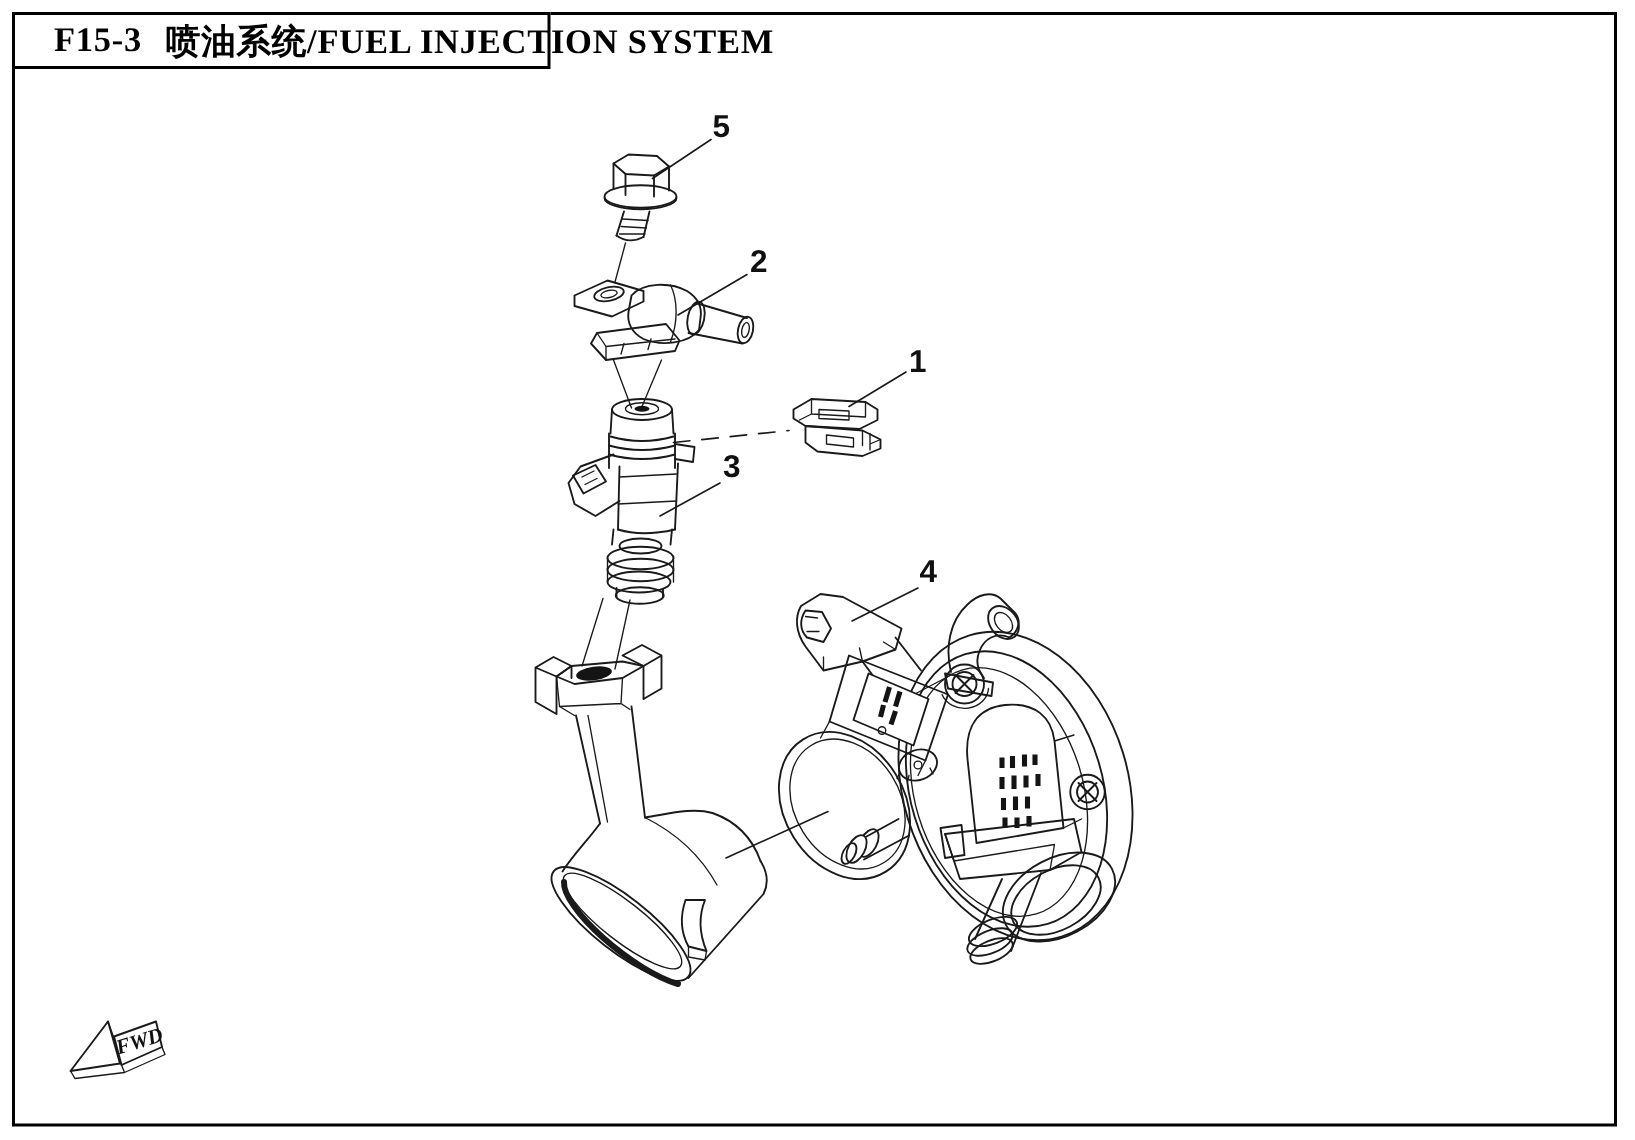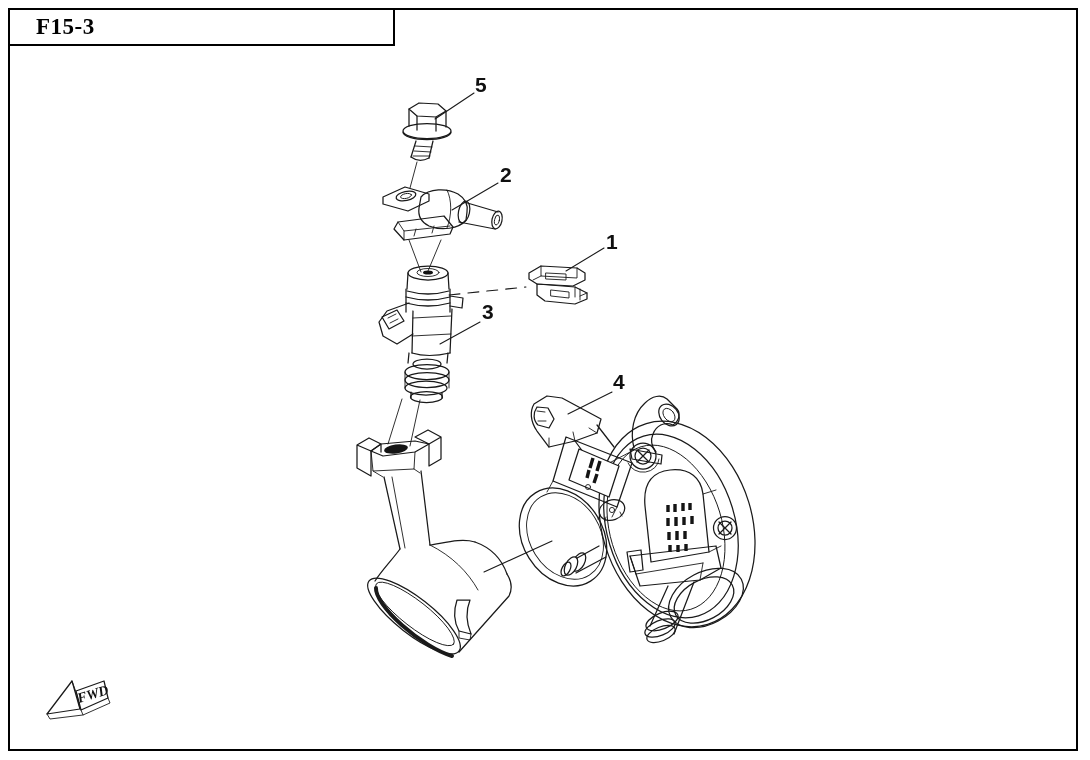--- a/index.html
+++ b/index.html
@@ -1,18 +1,18 @@
 <!DOCTYPE html>
 <html><head>
 <meta charset="utf-8">
 <style>
   html,body{margin:0;padding:0;background:#ffffff;}
   body{position:relative;width:1090px;height:760px;overflow:hidden;font-family:"Liberation Sans",sans-serif;}
   .frame{position:absolute;left:8px;top:8px;width:1070px;height:743px;border:2px solid #000;box-sizing:border-box;background:#fff;}
-  .titlebox{position:absolute;left:8px;top:8px;width:387px;height:38px;border:2px solid #000;box-sizing:border-box;background:#fff;display:flex;align-items:center;padding-left:26px;z-index:3;}
+  .titlebox{position:absolute;left:8px;top:8px;width:359px;height:38px;border:2px solid #000;box-sizing:border-box;background:#fff;display:flex;align-items:center;padding-left:26px;z-index:3;}
   .titlebox .t{font-family:"Liberation Serif",serif;font-weight:bold;font-size:23px;color:#000;white-space:pre;letter-spacing:.5px;}
   .titlebox .code{margin-right:16px;}
   .drawing{position:absolute;left:0;top:0;z-index:1;}
   .callout{position:absolute;z-index:2;font:bold 21px "Liberation Sans",sans-serif;color:#101010;line-height:1;}
   .co1{left:606px;top:231px;}
   .co2{left:500px;top:164px;}
   .co3{left:482px;top:301px;}
   .co4{left:613px;top:371px;}
   .co5{left:475px;top:74px;}
   svg .ln{stroke:#1a1a1a;fill:none;stroke-width:1.25;stroke-linecap:round;stroke-linejoin:round;}
@@ -24,20 +24,21 @@
   svg .wh{fill:#ffffff;}
   svg text{stroke:none;fill:#111;}
 </style>
 </head>
 <body>
 
 <div class="frame"></div>
 
 <div class="titlebox">
   <span class="t code">F15-3</span>
+  <span class="t">喷油系统/FUEL INJECTION SYSTEM</span>
 </div>
 
 <span class="callout co1">1</span>
 <span class="callout co2">2</span>
 <span class="callout co3">3</span>
 <span class="callout co4">4</span>
 <span class="callout co5">5</span>
 
 <svg class="drawing" width="1090" height="760" viewBox="0 0 1090 760">
 

